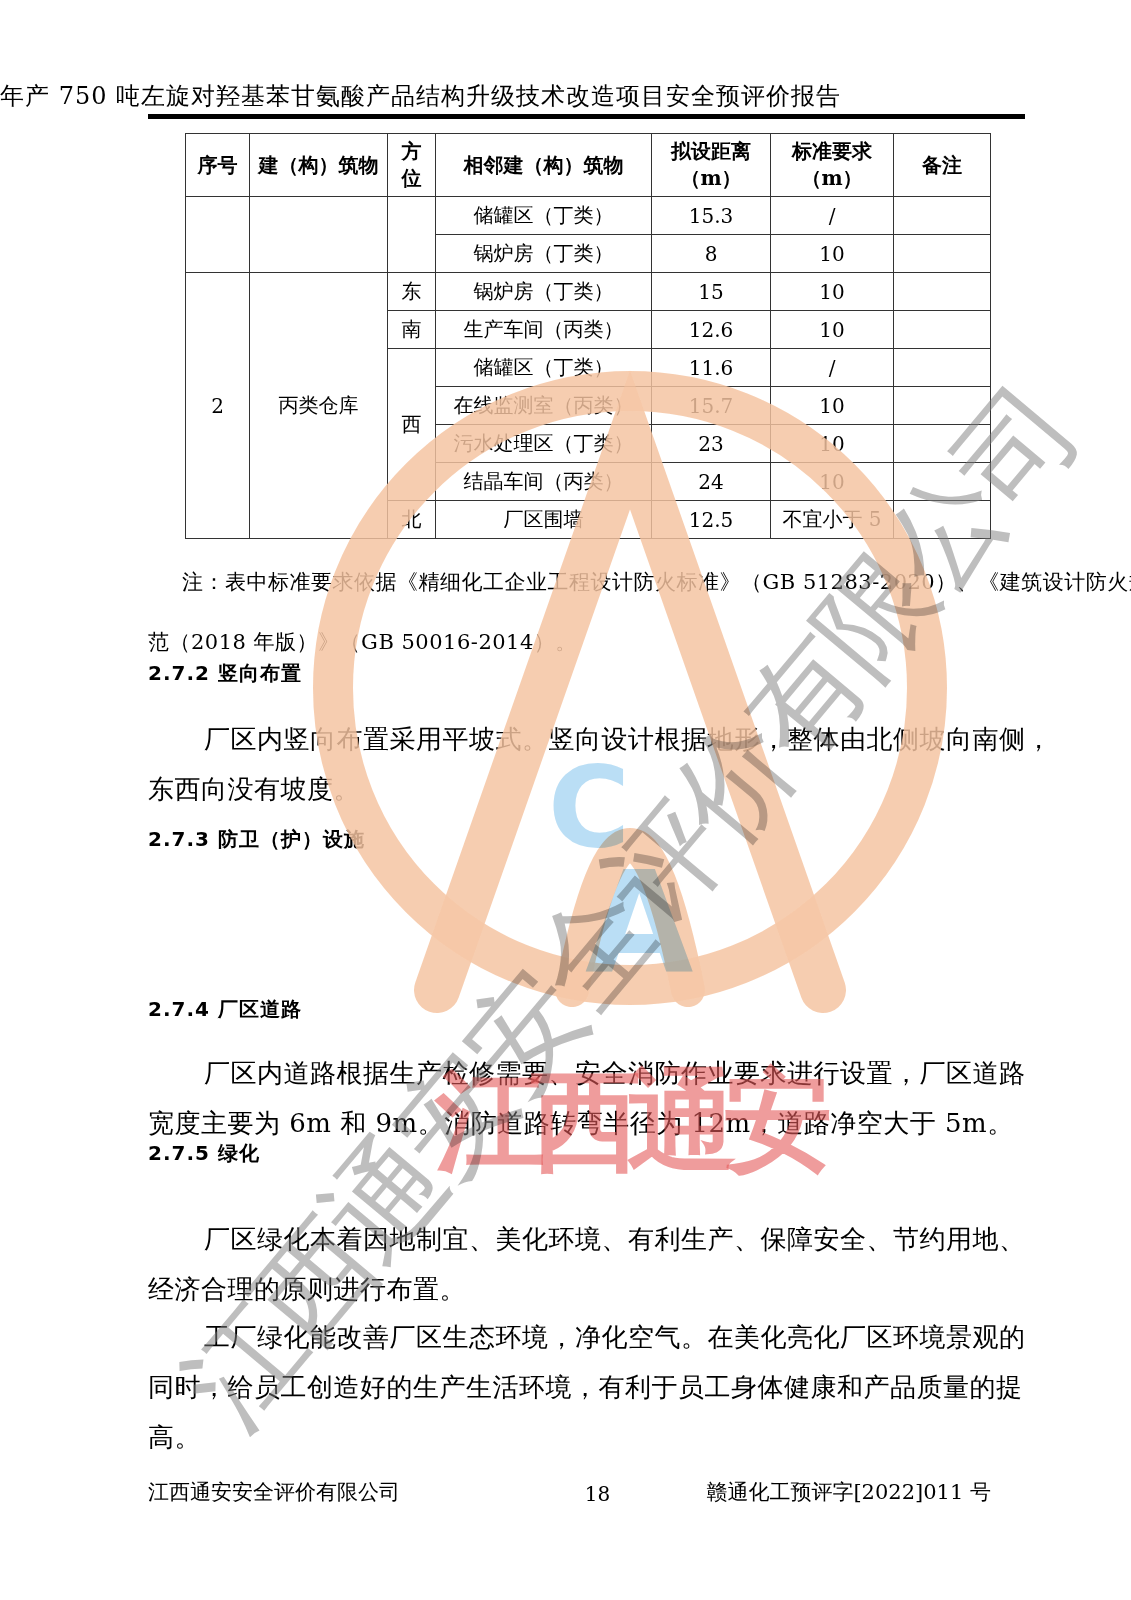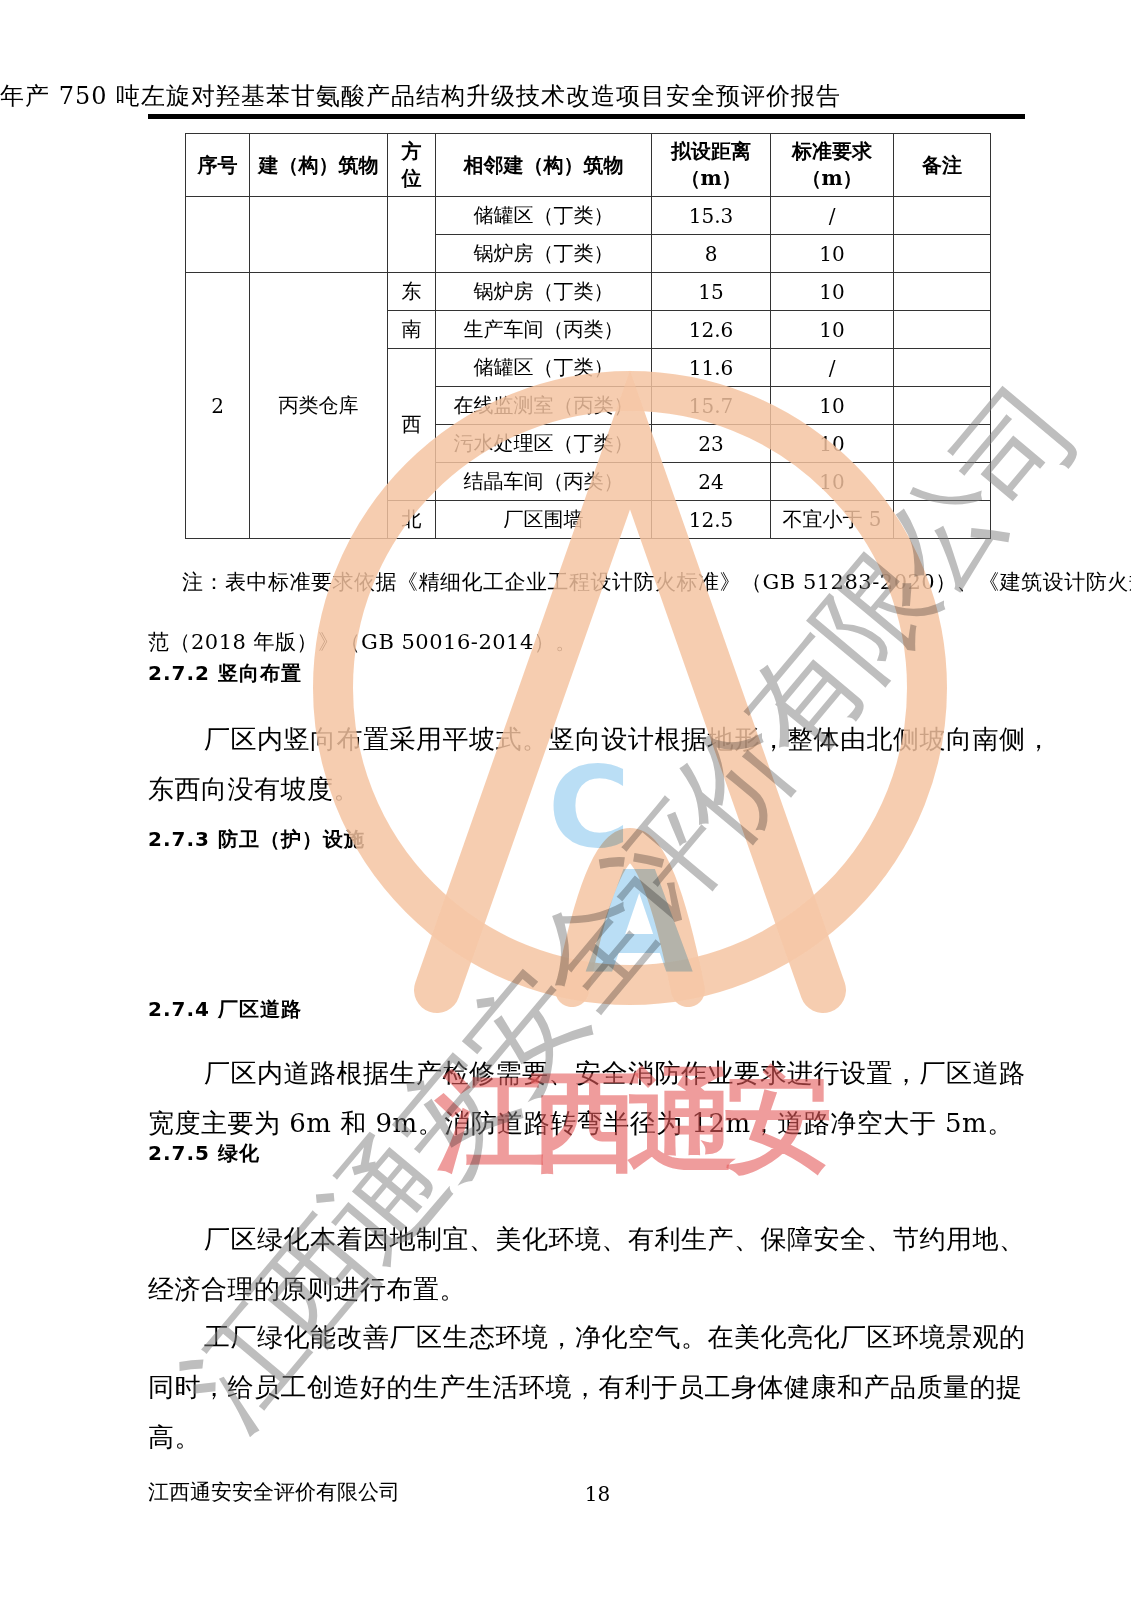--- a/index.html
+++ b/index.html
@@ -192,20 +192,21 @@
       <div>经济合理的原则进行布置。</div>
     </div>
     <div class="para" style="top:1312px;">
       <div class="indent">工厂绿化能改善厂区生态环境，净化空气。在美化亮化厂区环境景观的</div>
       <div>同时，给员工创造好的生产生活环境，有利于员工身体健康和产品质量的提</div>
       <div>高。</div>
     </div>
 
     <div class="footer-company">江西通安安全评价有限公司</div>
     <div class="footer-page">18</div>
+    <div class="footer-doc">赣通化工预评字[2022]011 号</div>
   </div>
 
   <div class="wm-layer">
 
     <svg class="wm-logo" width="716" height="716" viewBox="0 0 716 716">
       <circle cx="358" cy="358" r="297" fill="none" stroke="#f5c3a0" stroke-width="40" opacity="0.9"></circle>
       <path d="M165 660 L358 110 L551 660" fill="none" stroke="#f5c3a0" stroke-width="46" stroke-linecap="round" opacity="0.9"></path>
       <path d="M300 660 Q358 370 416 660" fill="none" stroke="#f5c3a0" stroke-width="34" stroke-linecap="round" opacity="0.9"></path>
     </svg>
 

